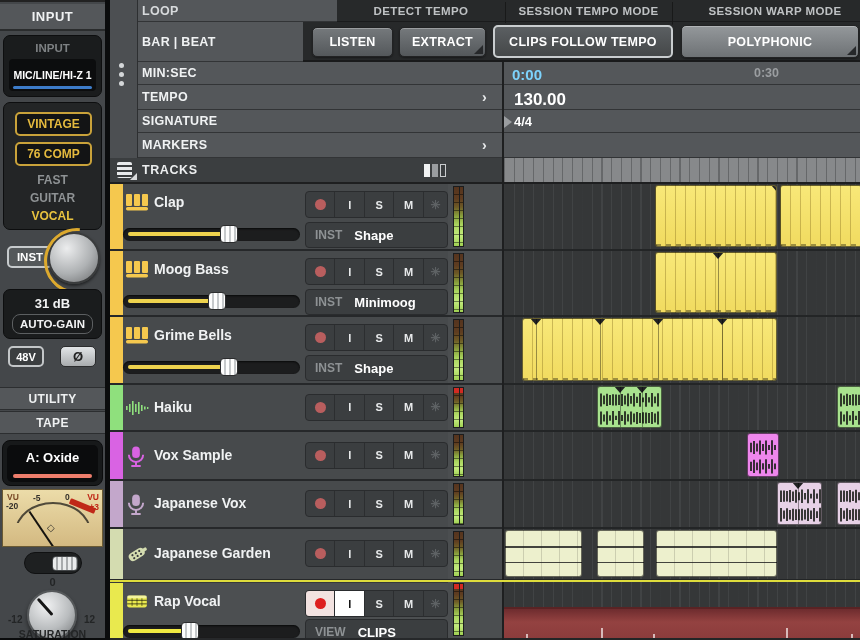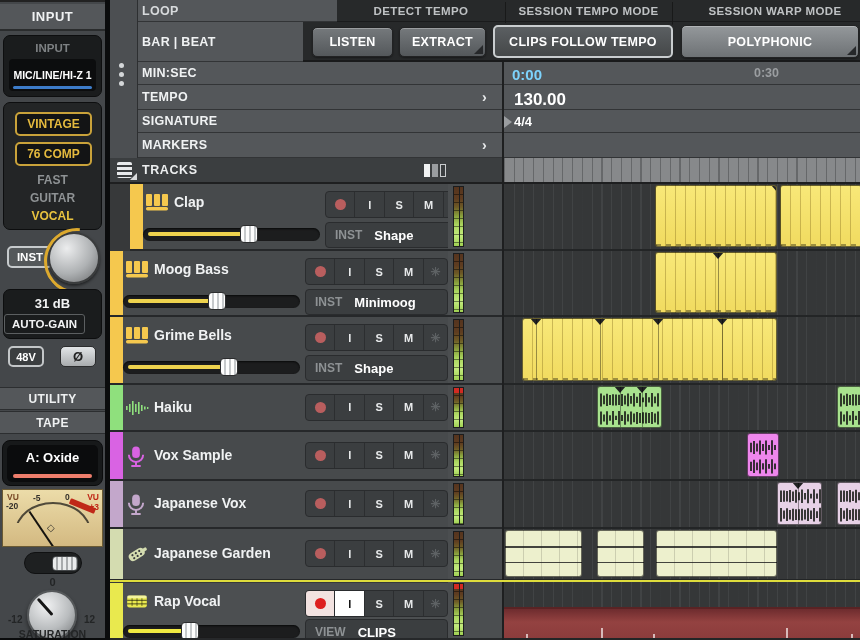--- a/index.html
+++ b/index.html
@@ -25,21 +25,21 @@
   .gopt{left:0;width:97px;text-align:center;font-weight:bold;font-size:12px;color:#8e9294;}
   #instbtn{left:7px;top:244px;width:46px;height:22px;background:#54585a;border:2px solid #c6cacc;border-radius:5px;
            display:flex;align-items:center;justify-content:center;font-weight:bold;font-size:11.5px;color:#fff;}
   #gknob{left:48px;top:230px;width:52px;height:52px;border-radius:50%;
          background:radial-gradient(circle at 35% 30%,#ecedee,#aeb1b3 55%,#77797b 90%);
          border:2px solid #3a3c3d;box-shadow:0 2px 3px rgba(0,0,0,.5);}
   #gknob::before{content:"";position:absolute;left:-6px;top:-6px;width:60px;height:60px;border-radius:50%;
          border:3px solid transparent;border-left-color:#dca92e;border-top-color:#dca92e;transform:rotate(-40deg);}
   #gainpanel{left:3px;top:287px;width:99px;height:50px;}
   #gainpanel .db{left:0;top:6px;width:97px;text-align:center;font-size:13px;font-weight:bold;color:#f2f3f4;}
-  #gainpanel .ag{left:0;top:24px;width:81px;height:20px;border:1px solid #5c5f61;border-radius:3px;
+  #gainpanel .ag{left:8px;top:24px;width:81px;height:20px;border:1px solid #5c5f61;border-radius:8px;
                  display:flex;align-items:center;justify-content:center;font-size:11.5px;font-weight:bold;color:#f2f3f4;}
   #btn48{left:8px;top:344px;width:36px;height:21px;background:#3b3e40;border:2px solid #c3c6c8;border-radius:5px;
          display:flex;align-items:center;justify-content:center;font-weight:bold;font-size:11px;color:#fff;}
   #btnph{left:60px;top:344px;width:36px;height:21px;background:linear-gradient(#e2e5e7,#a9acae);
          border:1px solid #2c2d2e;border-radius:5px;display:flex;align-items:center;justify-content:center;
          font-weight:bold;font-size:13px;color:#222;}
   .secbar{left:0;width:105px;height:23px;background:#54575a;border-top:1px solid #2c2e30;border-bottom:1px solid #2c2e30;
           display:flex;align-items:center;justify-content:center;font-weight:bold;font-size:12px;color:#eef0f1;letter-spacing:.4px;}
   #oxpanel{left:2px;top:438px;width:101px;height:46px;background:#17191a;border:1px solid #0b0c0d;border-radius:8px;}
   #oxpanel .inner{left:4px;top:4px;width:91px;height:37px;background:#0b0c0d;border-radius:5px;}
@@ -293,21 +293,21 @@
     <div class="ticonlist"></div>
     <span class="tname">TRACKS</span>
     <div class="cols">
         <i></i>
         <i></i>
         <i></i>
       </div>
   </div>
   <div class="abs" id="ruler"></div>
 
-  <div class="trow tall" style="top:184px;height:67px;margin-left:20px;">
+  <div class="trow tall" style="top:184px;height:67px;">
     <div class="strip" style="background: rgb(245, 200, 78);"></div>
     <div class="ticon" style="color: rgb(245, 200, 78);">
       <svg width="24" height="20" viewBox="0 0 24 18">
           <rect x="1" y="0" width="6" height="12" rx="1" fill="currentColor"></rect>
           <rect x="9" y="0" width="6" height="12" rx="1" fill="currentColor"></rect>
           <rect x="17" y="0" width="6" height="12" rx="1" fill="currentColor"></rect>
           <rect x="1" y="13" width="22" height="3.4" rx="1.6" fill="currentColor"></rect>
         </svg>
     </div>
     <span class="tnm">Clap</span>

